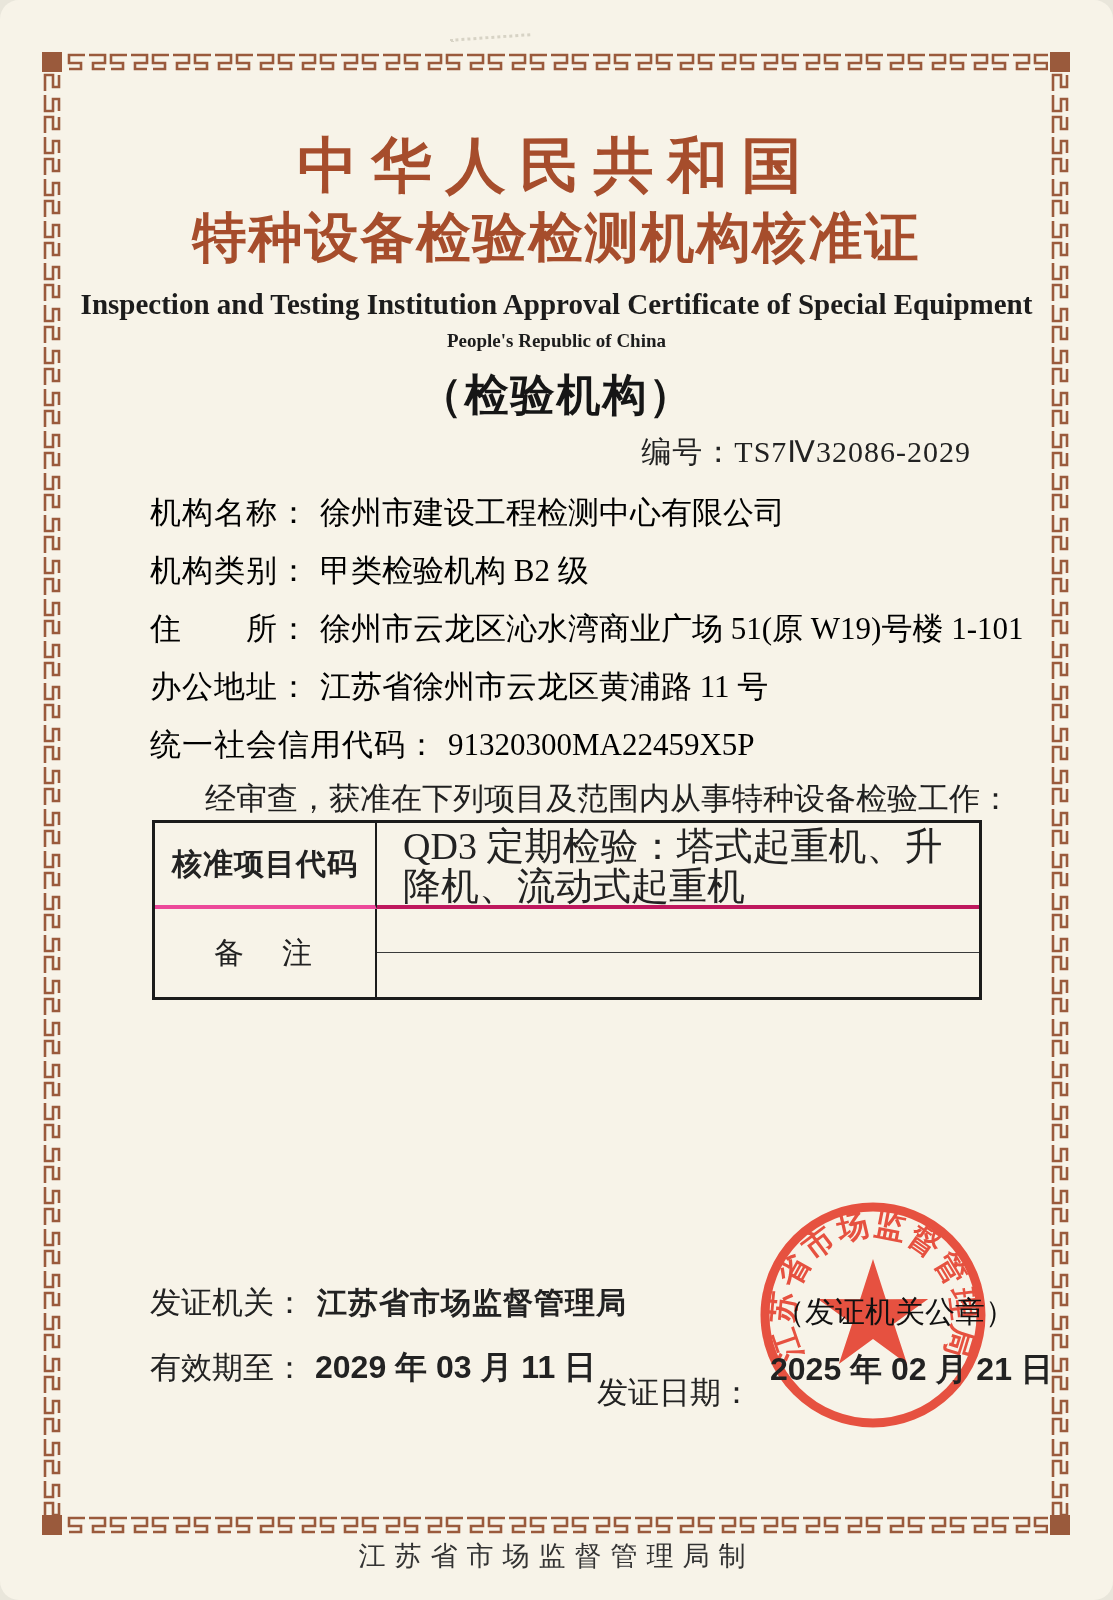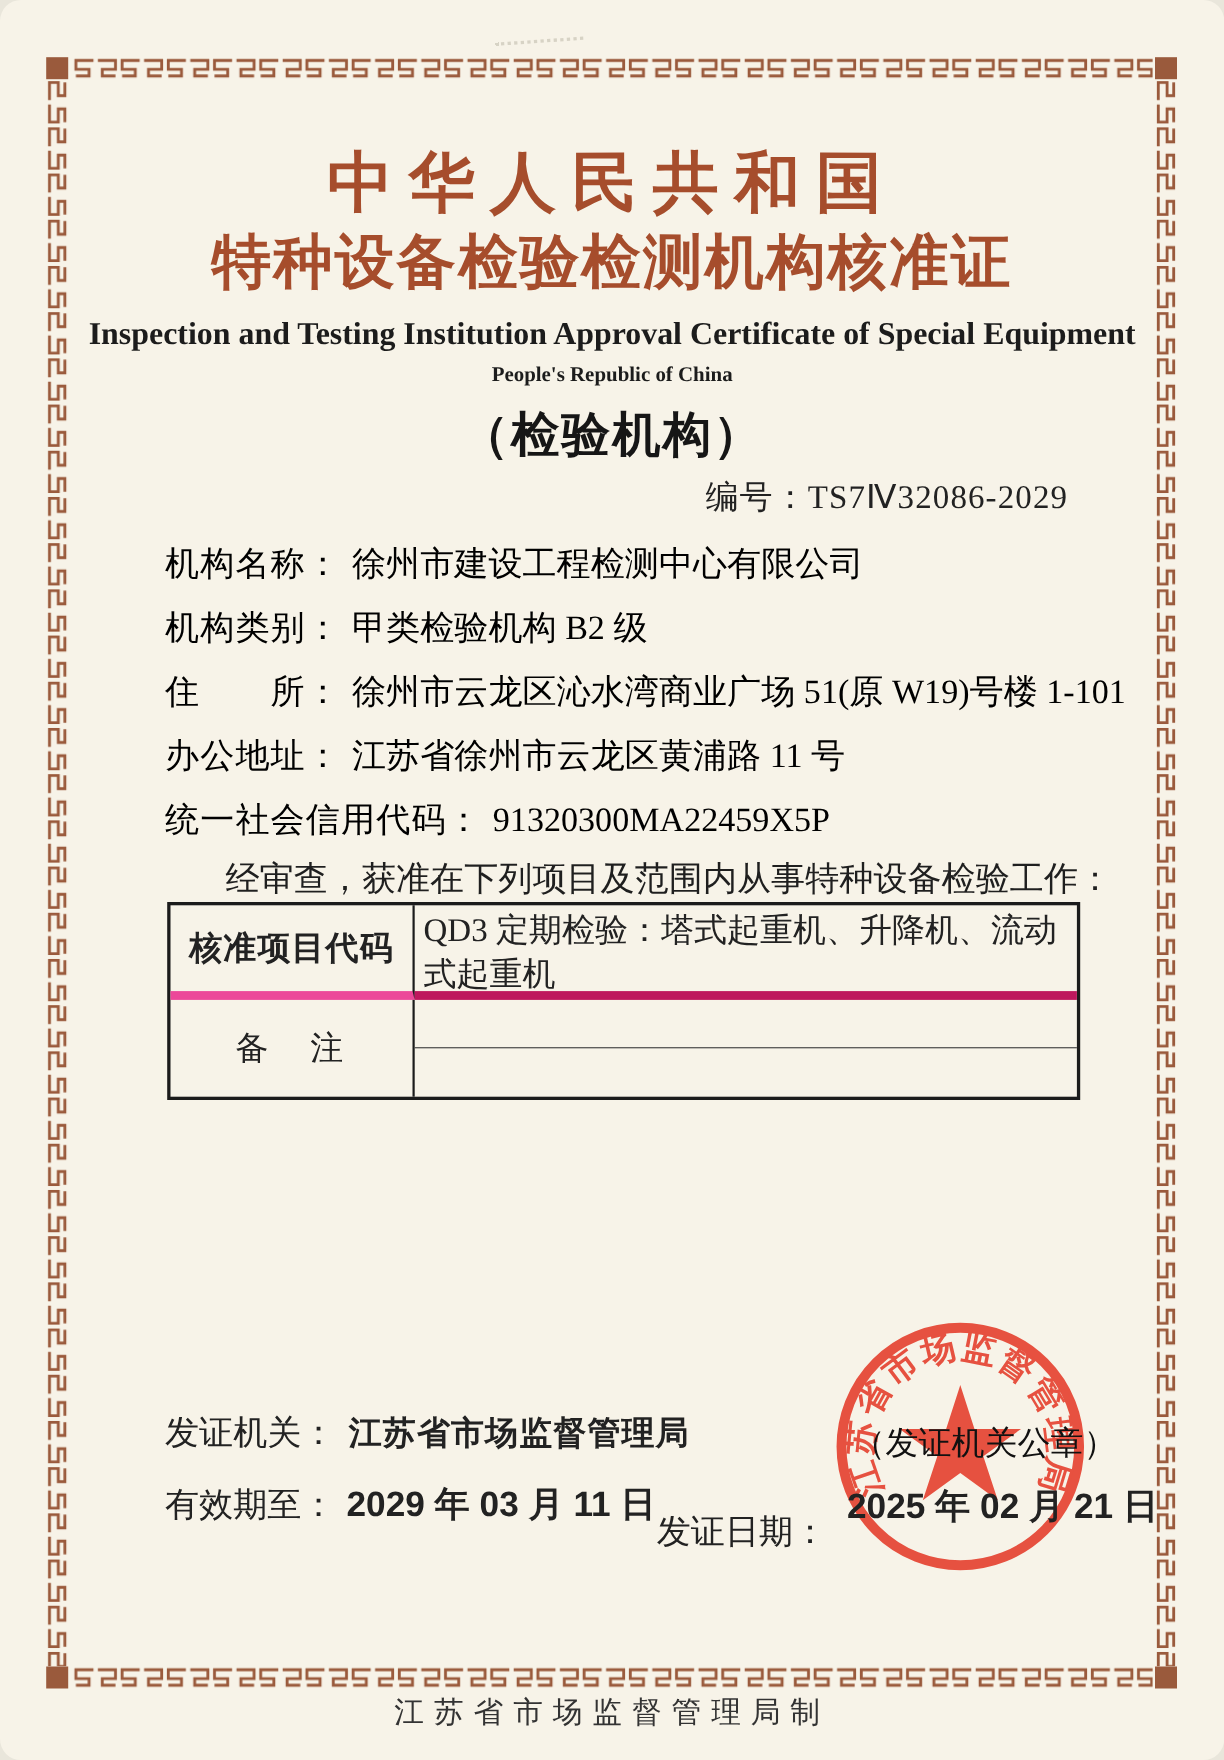--- a/index.html
+++ b/index.html
@@ -60,29 +60,29 @@
     display:grid;
     grid-template-columns:222px 1fr;
     grid-template-rows:86px 44px 44px;
     border:3px solid #1b1b1b;
     box-sizing:border-box;
     background:transparent;
   }
   .tbl .cell{box-sizing:border-box;}
   .c-code-label{
     grid-column:1;grid-row:1;
-    border-right:2px solid #1b1b1b;border-bottom:8px solid #ec4899;
+    border-right:2px solid #1b1b1b;border-bottom:4px solid #ec4899;
     display:flex;align-items:center;justify-content:center;
     font-size:30px;font-weight:bold;letter-spacing:1px;
   }
   .c-code-val{
     grid-column:2;grid-row:1;
-    border-bottom:8px solid #be185d;
-    font-size:30px;line-height:40px;
-    padding:3px 6px 0 8px;
+    border-bottom:4px solid #be185d;
+    font-size:38px;line-height:40px;
+    padding:3px 6px 0 26px;
   }
   .c-remarks{
     grid-column:1;grid-row:2 / span 2;
     border-right:2px solid #1b1b1b;
     display:flex;align-items:center;justify-content:center;
     font-size:30px;letter-spacing:4px;
   }
   .c-rem-a{grid-column:2;grid-row:2;border-bottom:1.5px solid #3a3a3a;}
   .c-rem-b{grid-column:2;grid-row:3;}
   

